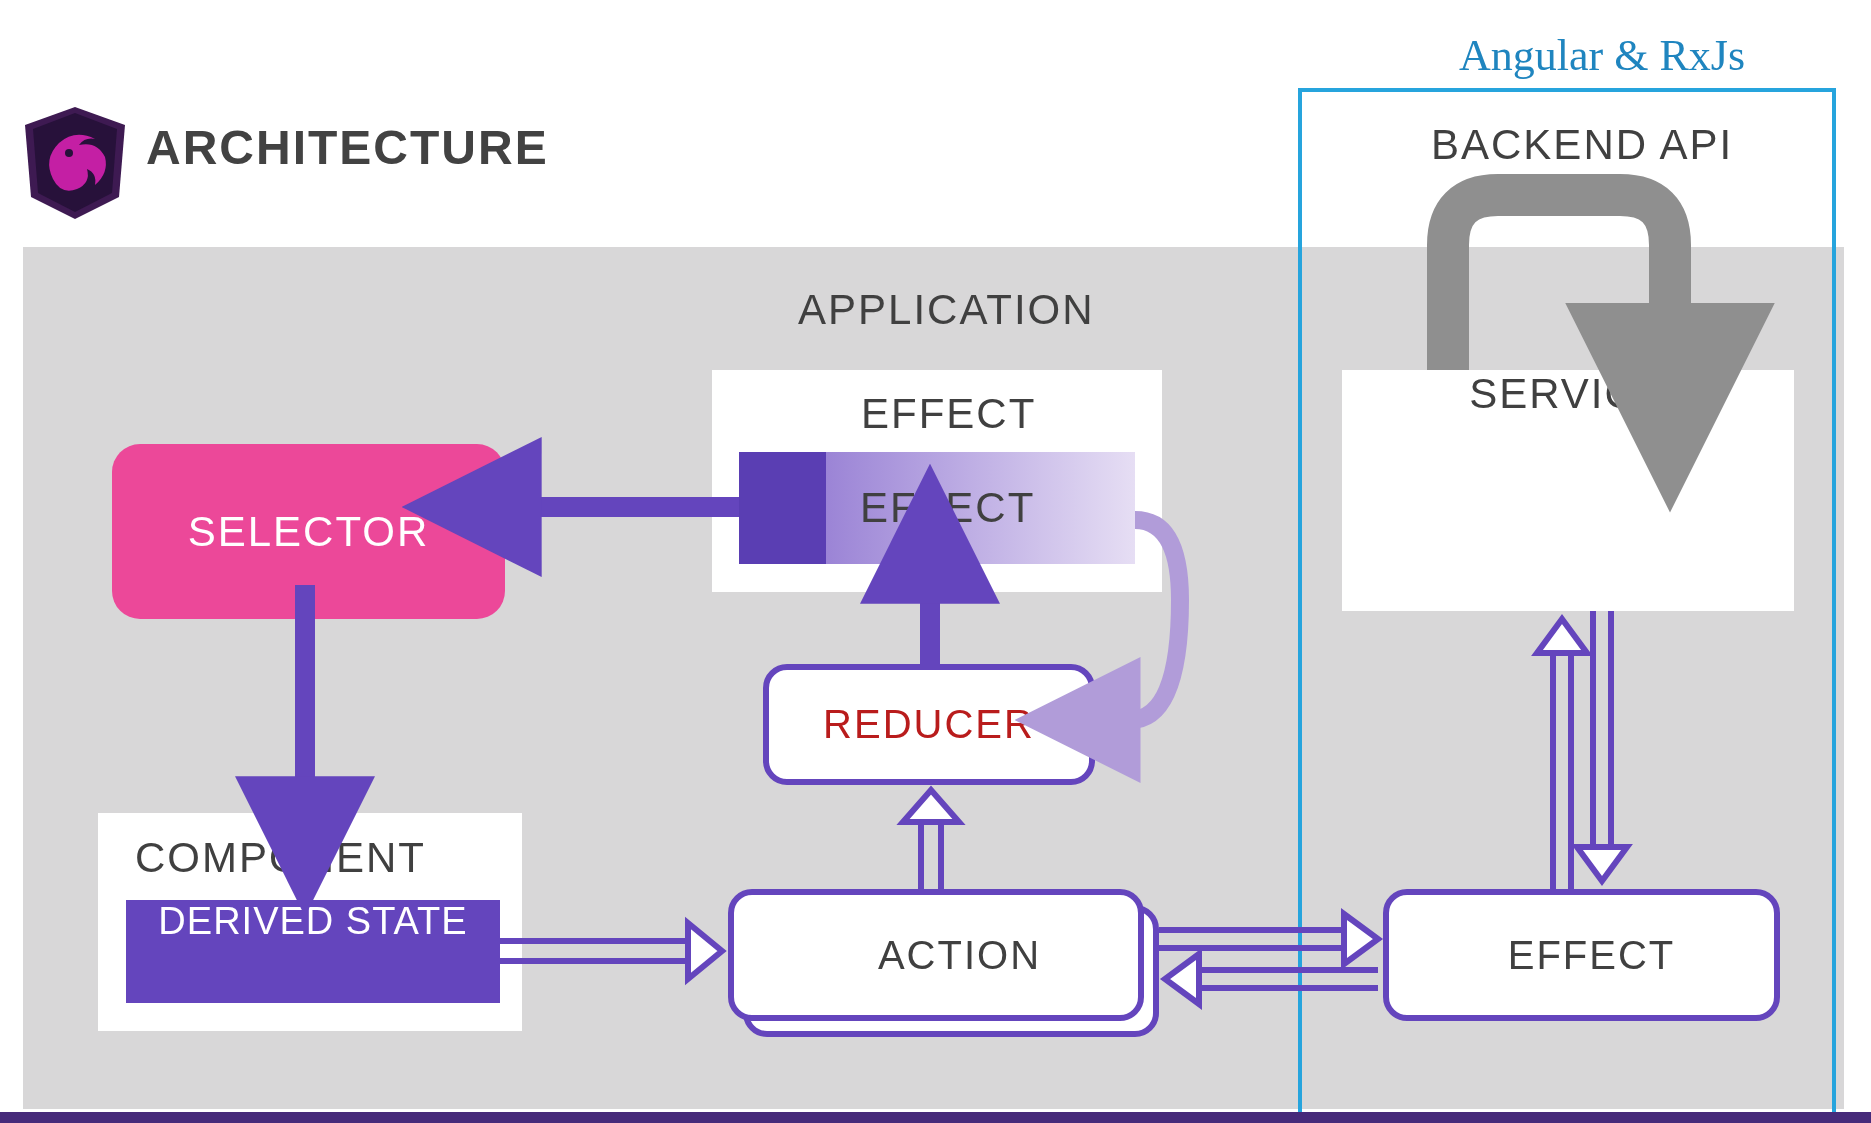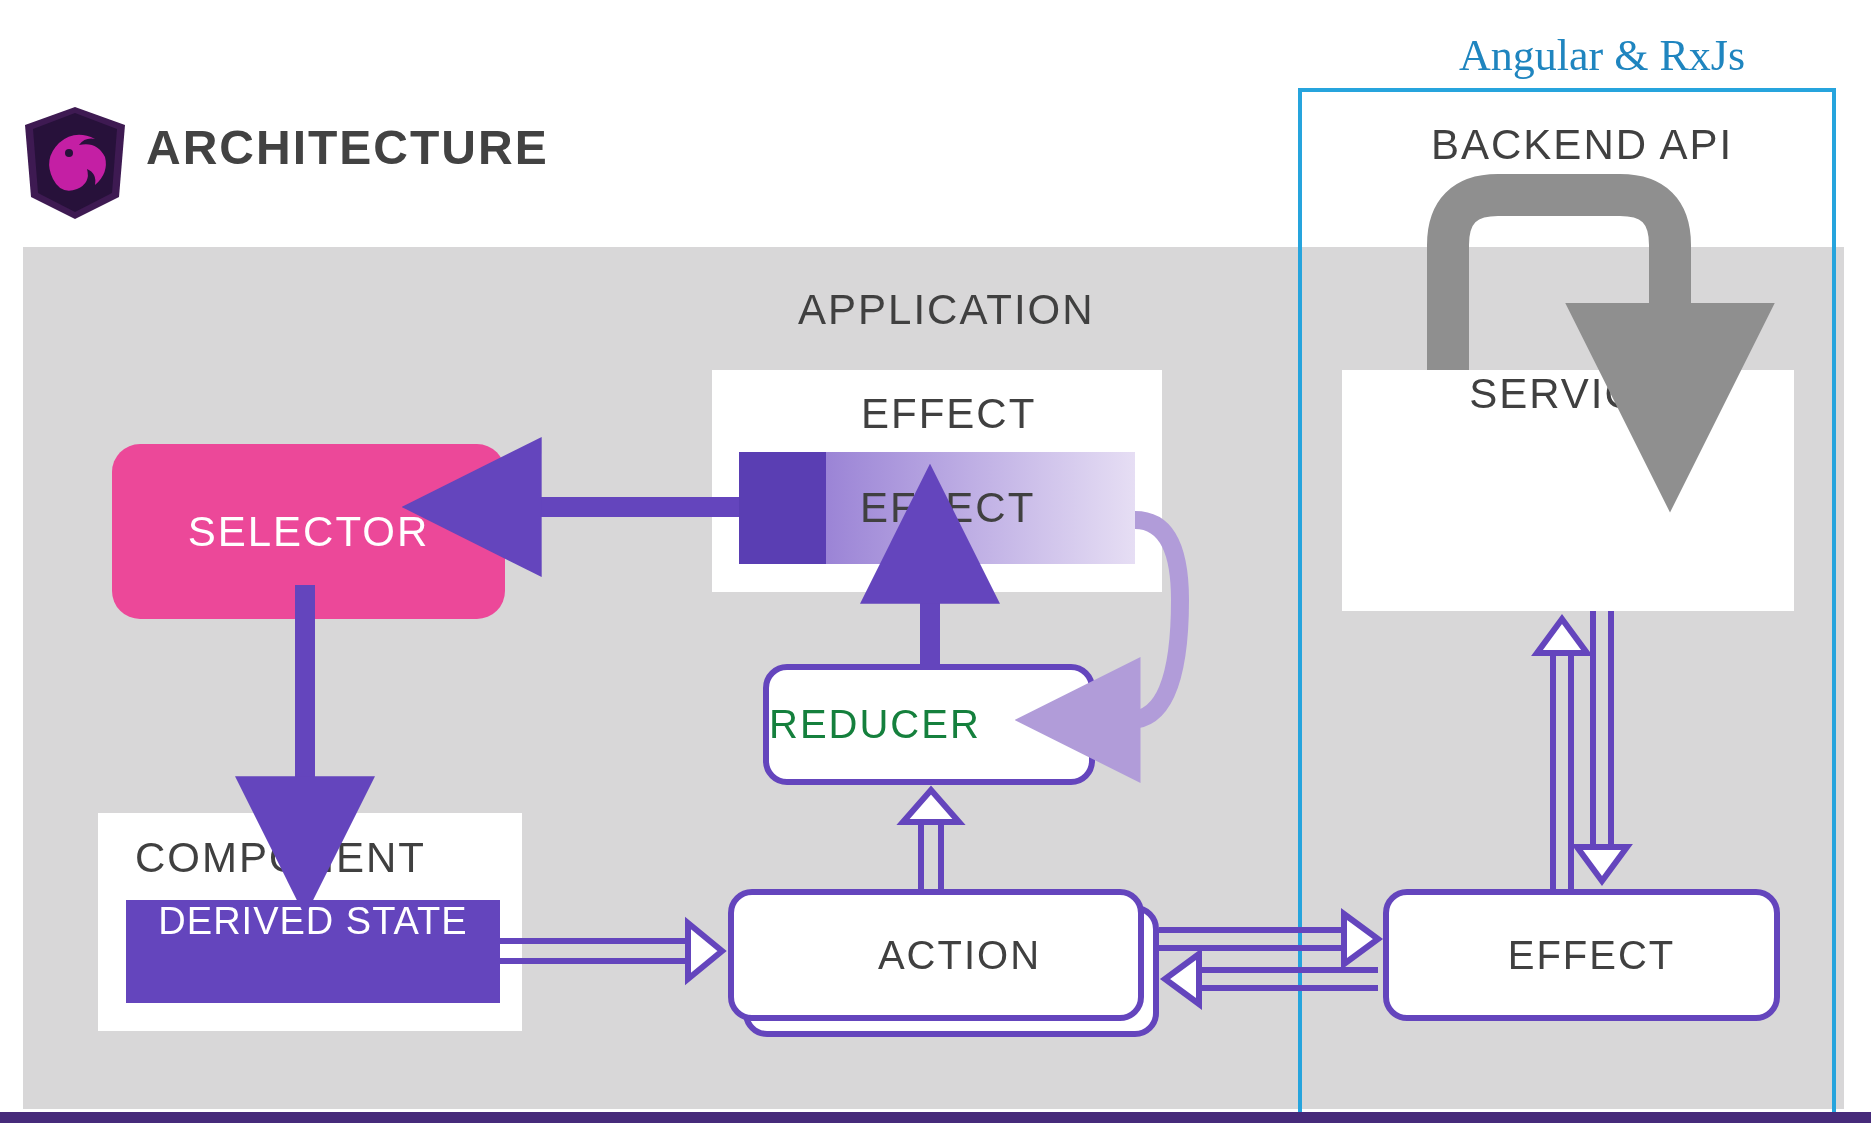--- a/index.html
+++ b/index.html
@@ -22,21 +22,21 @@
 
   
   .selector-box{position:absolute;left:112px;top:444px;width:393px;height:175px;background:#ec4899;border-radius:28px;display:flex;align-items:center;justify-content:center;color:#fff;font-size:42px;letter-spacing:2px;}
 
   
   .component-box{position:absolute;left:98px;top:813px;width:424px;height:218px;background:#fff;}
   .component-label{position:absolute;left:135px;top:834px;font-size:42px;letter-spacing:2px;color:#404040;}
   .derived-bar{position:absolute;left:126px;top:900px;width:374px;height:103px;background:#6445bd;display:flex;align-items:flex-start;justify-content:center;color:#fff;font-size:38px;letter-spacing:1px;}
 
   
-  .reducer-box{position:absolute;left:763px;top:664px;width:332px;height:121px;background:#fff;border:6px solid #6445bd;border-radius:24px;display:flex;align-items:center;font-size:40px;letter-spacing:2px;color:#15803d;}
+  .reducer-box{position:absolute;left:763px;top:664px;width:332px;height:121px;background:#fff;border:6px solid #6445bd;border-radius:24px;display:flex;align-items:center;justify-content:center;font-size:40px;letter-spacing:2px;color:#b91c1c;}
 
   
   .action-back{position:absolute;left:743px;top:905px;width:416px;height:132px;background:#fff;border:6px solid #6445bd;border-radius:24px;}
   .action-front{position:absolute;left:728px;top:889px;width:416px;height:132px;background:#fff;border:6px solid #6445bd;border-radius:24px;display:flex;align-items:center;justify-content:center;font-size:40px;letter-spacing:2px;color:#404040;padding-left:47px;}
 
   
   .service-box{position:absolute;left:1342px;top:370px;width:452px;height:241px;background:#fff;display:flex;align-items:flex-start;justify-content:center;font-size:42px;letter-spacing:2px;color:#404040;}
 
   
   .effect-box{position:absolute;left:1383px;top:889px;width:397px;height:132px;background:#fff;border:6px solid #6445bd;border-radius:24px;display:flex;align-items:center;justify-content:center;font-size:40px;letter-spacing:2px;color:#404040;padding-left:20px;}

